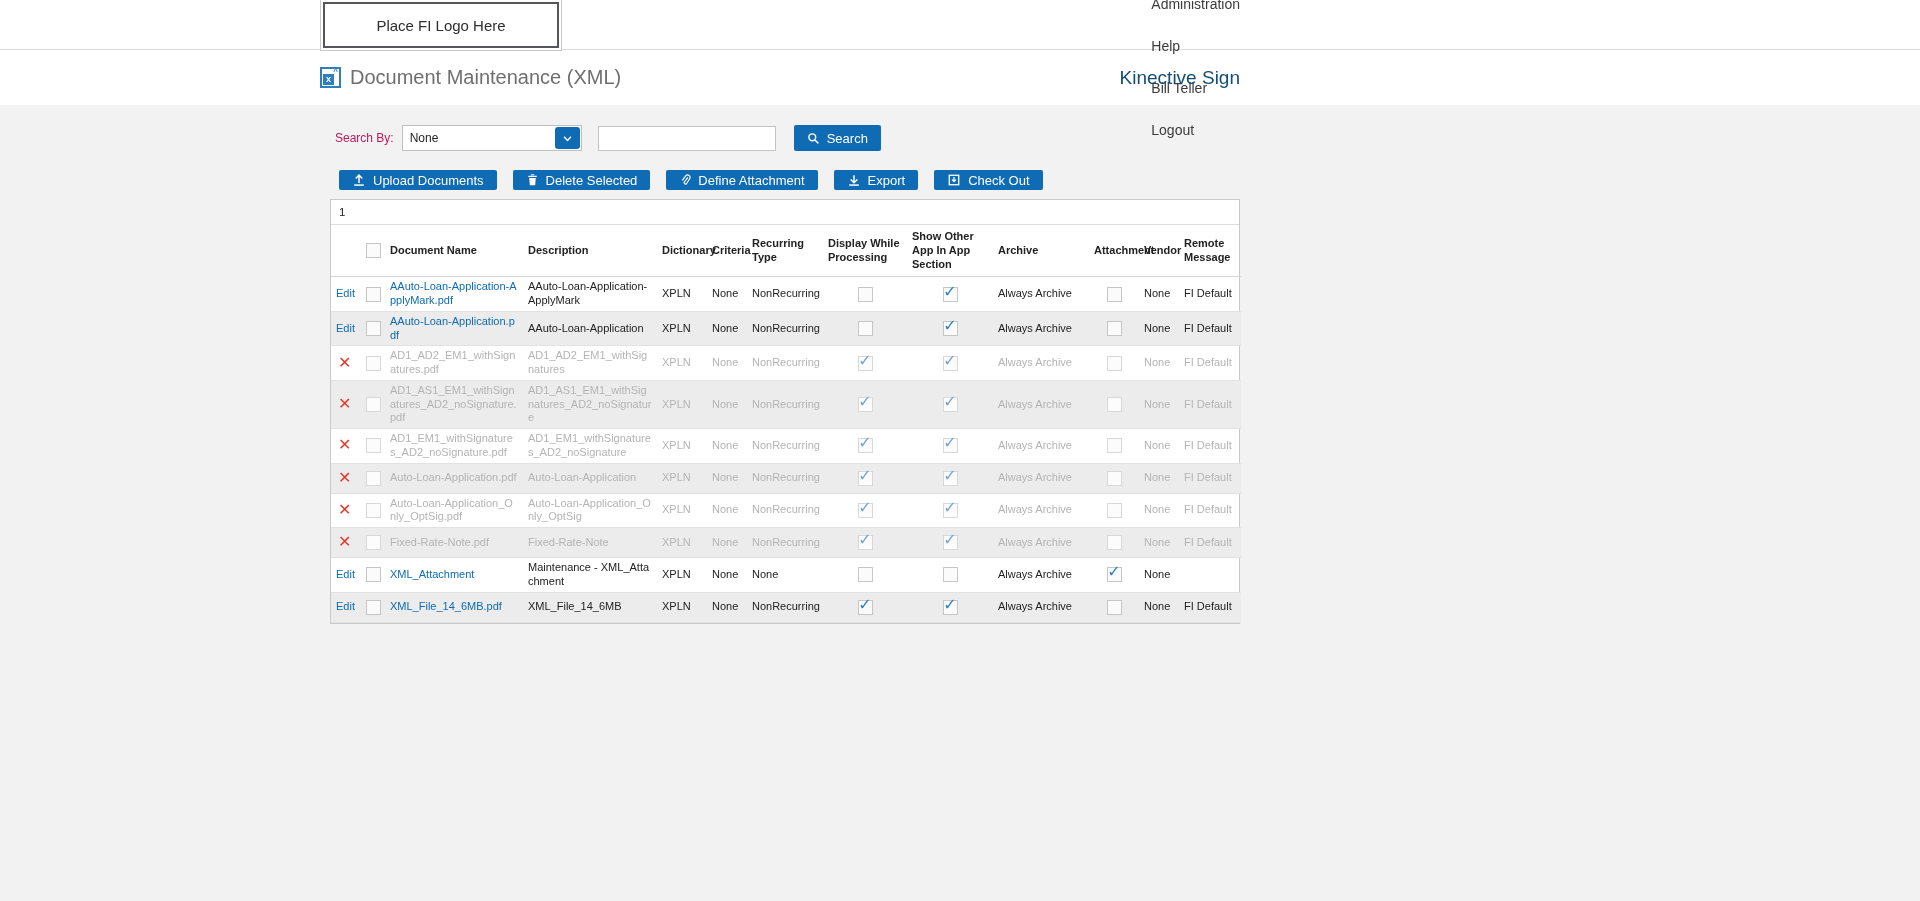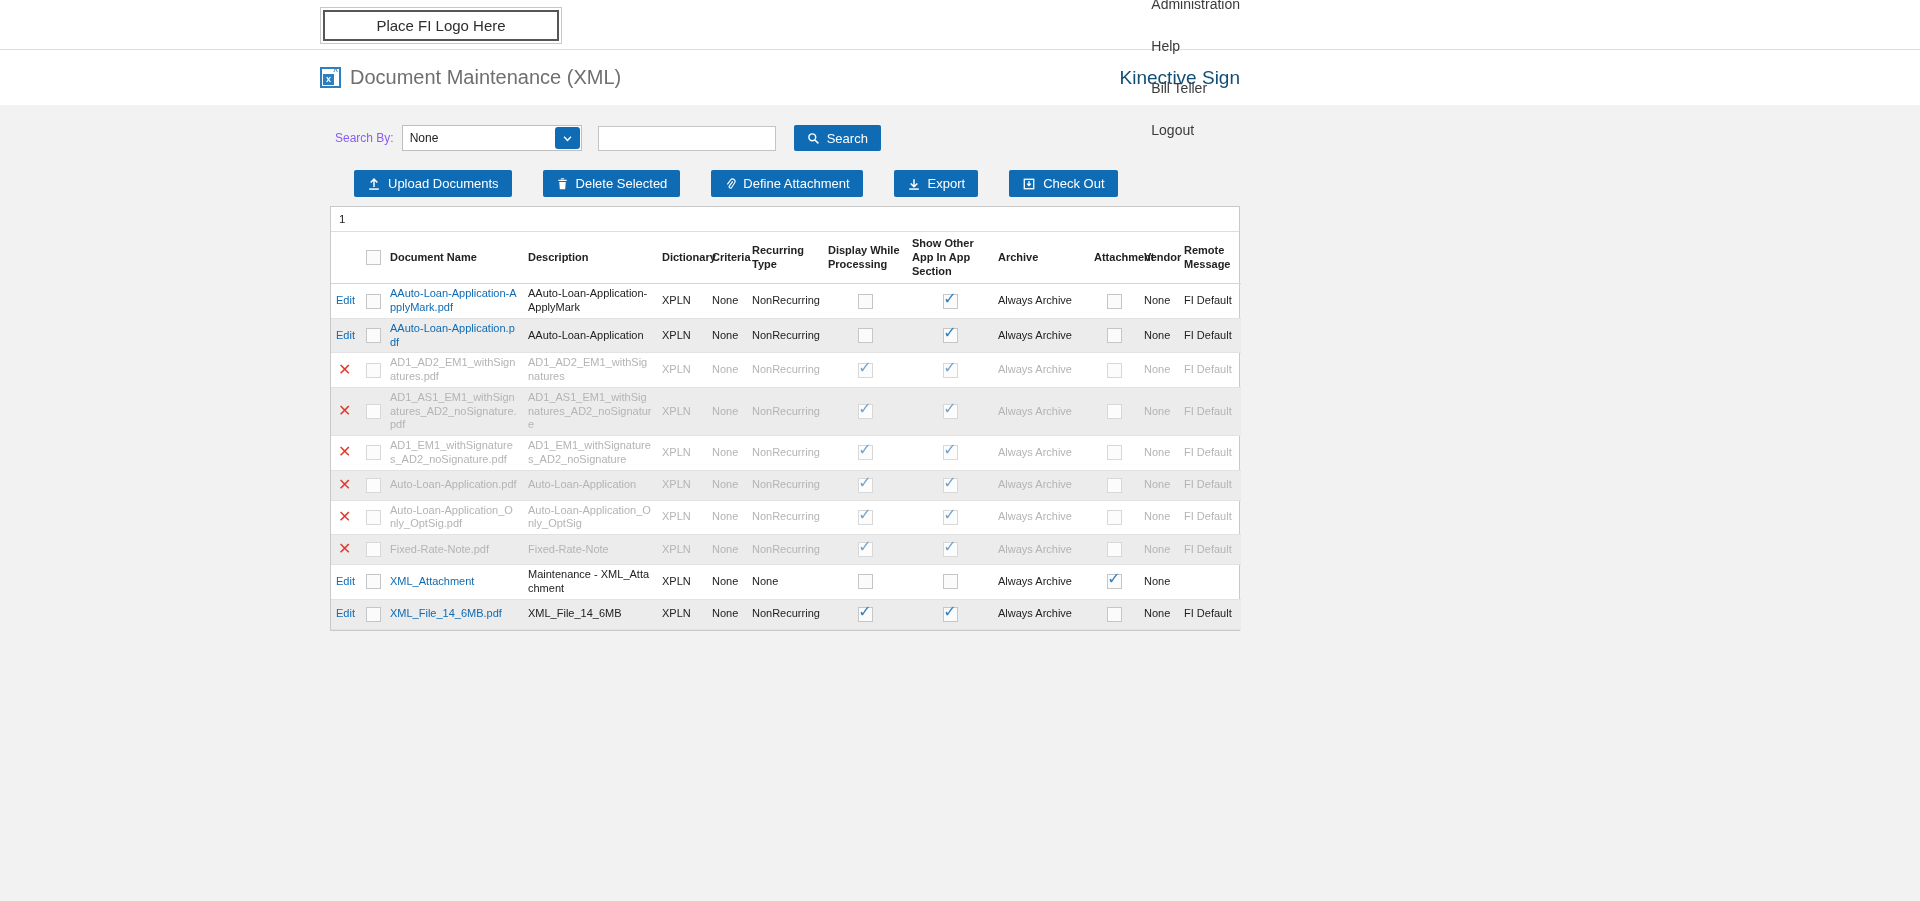--- a/index.html
+++ b/index.html
@@ -10,21 +10,21 @@
     color: #222;
     overflow: hidden;
   }
   .shell { width: 920px; margin-left: 320px; }
 
   
   .topbar { background: #fff; border-bottom: 1px solid #ddd; height: 50px; }
   .topbar-inner { display: flex; align-items: center; justify-content: space-between; height: 50px; }
   .logo-outer { border: 1px solid #c9c9c9; padding: 2px; background: #fff; }
   .logo-inner {
-    border: 2px solid #55565a; width: 236px; height: 31px;
+    border: 2px solid #55565a; width: 236px; height: 46px;
     display: flex; align-items: center; justify-content: center;
     font-size: 15px; color: #2e2e2e;
   }
   .top-nav { display: flex; gap: 26px; font-size: 14px; color: #3b3b3b; flex-direction: column; }
   .nav-item { cursor: pointer; white-space: nowrap; }
 
   
   .page-header { background: #fff; height: 55px; }
   .page-header-inner { display: flex; align-items: center; justify-content: space-between; height: 55px; }
   .title-group { display: flex; align-items: center; gap: 9px; }
@@ -36,38 +36,38 @@
   .xml-icon .xml-caret { position: absolute; right: 1px; top: -2px; color: #2f7fbe; font-size: 8px; font-weight: bold; }
   .page-title { font-size: 20px; color: #6f6f6f; }
   .brand { font-size: 19px; color: var(--brand, #124e74); }
   .brand .b-name { font-weight: 400; }
   .brand .b-bold { font-weight: 400; }
 
   
   .content { padding-top: 20px; padding-bottom: 40px; }
 
   .search-row { display: flex; align-items: center; margin-left: 15px; height: 26px; }
-  .search-label { font-size: 12px; color: #8b5cf6; margin-right: 8px; white-space: nowrap; }
+  .search-label { font-size: 12px; color: #be185d; margin-right: 8px; white-space: nowrap; }
   .dropdown {
     width: 180px; height: 26px; background: #fff; border: 1px solid #bfbfbf;
     display: flex; align-items: center; justify-content: space-between; cursor: pointer;
   }
   .dropdown-value { font-size: 12px; padding-left: 7px; color: #222; }
   .dropdown-arrow {
     width: 25px; height: 22px; margin-right: 1px; border-radius: 3px;
     background: var(--primary, #0e6bb4); display: flex; align-items: center; justify-content: center;
   }
   .search-input {
     width: 178px; height: 25px; border: 1px solid #c4c4c4; background: #fff;
     margin-left: 16px; padding: 0 6px; font-size: 12px; font-family: inherit; outline: none;
   }
   .btn {
     background: var(--primary, #0e6bb4); color: #fff; border: none; border-radius: 2px;
-    height: 27px; padding: 0 13px; font-size: 13px; font-family: inherit;
-    display: inline-flex; align-items: center; gap: 7px; cursor: pointer; white-space: nowrap; margin-left: 15px;
+    height: 20px; padding: 0 13px; font-size: 13px; font-family: inherit;
+    display: inline-flex; align-items: center; gap: 7px; cursor: pointer; white-space: nowrap;
   }
   .search-btn { margin-left: 18px; height: 26px; gap: 7px; }
   .btn-icon { display: inline-flex; align-items: center; }
 
   .toolbar { display: flex; gap: 16px; margin: 19px 0 0 19px; }
 
   
   .table-wrap { margin: 9px 0 0 10px; width: 910px; background: #fff; border: 1px solid #c9c9c9; }
   .pagination-bar {
     height: 25px; line-height: 25px; padding-left: 5px; font-size: 11.5px;

